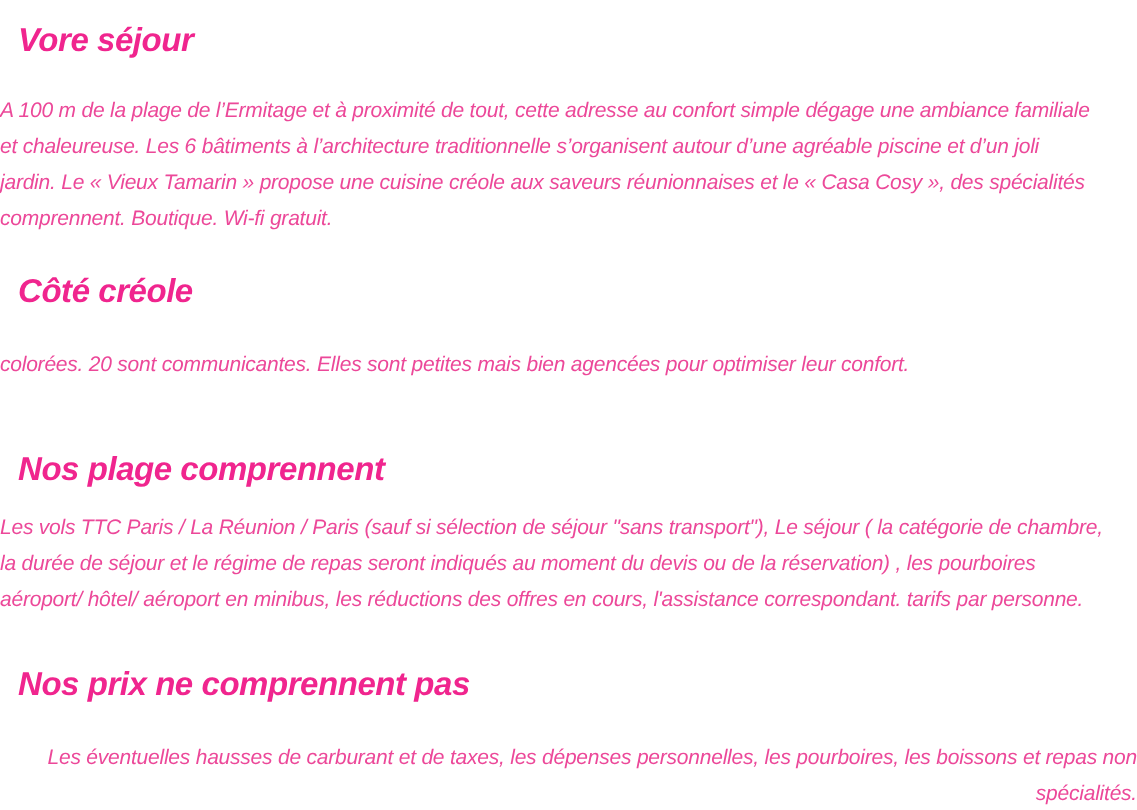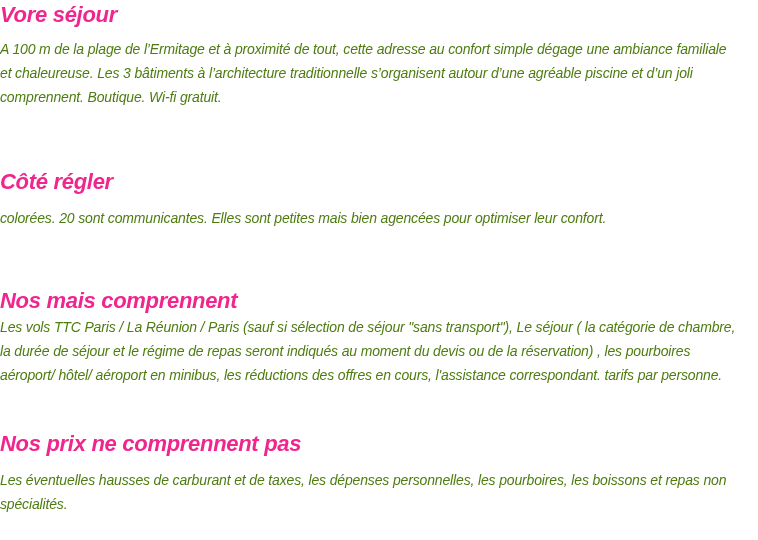--- a/index.html
+++ b/index.html
@@ -14,71 +14,72 @@
       position: relative;
       font-family: "DejaVu Sans", "Liberation Sans", sans-serif;
     }
     .section {
       position: absolute;
       left: 0;
       width: 758px;
     }
     .heading {
       margin: 0;
-      padding: 0;
+      padding: 12px;
       font-family: "Liberation Sans", "DejaVu Sans", sans-serif;
       font-style: italic;
       font-weight: bold;
       font-size: 22px;
       line-height: 28px;
       color: #f0258e;
       letter-spacing: -0.3px;
     }
     .body-text {
       margin: 0;
       padding: 0;
       font-family: "Liberation Sans", "DejaVu Sans", sans-serif;
       font-style: italic;
       font-size: 14px;
       line-height: 24px;
-      color: #4d7c0f;
+      color: #ec4899;
       letter-spacing: -0.15px;
     }
     .line {
       display: block;
       white-space: nowrap;
     }
   </style>
 </head>
 <body>
 
 <div class="section" style="top:1px;">
   <h2 class="heading">Vore séjour</h2>
   <p class="body-text" style="margin-top:8px;">
     <span class="line">A 100 m de la plage de l’Ermitage et à proximité de tout, cette adresse au confort simple dégage une ambiance familiale</span>
-    <span class="line">et chaleureuse. Les 3 bâtiments à l’architecture traditionnelle s’organisent autour d’une agréable piscine et d’un joli</span>
+    <span class="line">et chaleureuse. Les 6 bâtiments à l’architecture traditionnelle s’organisent autour d’une agréable piscine et d’un joli</span>
+    <span class="line">jardin. Le « Vieux Tamarin » propose une cuisine créole aux saveurs réunionnaises et le « Casa Cosy », des spécialités</span>
     <span class="line">comprennent. Boutique. Wi-fi gratuit.</span>
   </p>
 </div>
 
 <div class="section" style="top:168px;">
-  <h2 class="heading">Côté régler</h2>
+  <h2 class="heading">Côté créole</h2>
   <p class="body-text" style="margin-top:10px;">
     <span class="line">colorées. 20 sont communicantes. Elles sont petites mais bien agencées pour optimiser leur confort.</span>
   </p>
 </div>
 
 <div class="section" style="top:287px;">
-  <h2 class="heading">Nos mais comprennent</h2>
+  <h2 class="heading">Nos plage comprennent</h2>
   <p class="body-text" style="">
     <span class="line">Les vols TTC Paris / La Réunion / Paris (sauf si sélection de séjour "sans transport"), Le séjour ( la catégorie de chambre,</span>
     <span class="line">la durée de séjour et le régime de repas seront indiqués au moment du devis ou de la réservation) , les pourboires</span>
     <span class="line">aéroport/ hôtel/ aéroport en minibus, les réductions des offres en cours, l'assistance correspondant. tarifs par personne.</span>
   </p>
 </div>
 
 <div class="section" style="top:430px;">
   <h2 class="heading">Nos prix ne comprennent pas</h2>
-  <p class="body-text" style="margin-top:10px;">
+  <p class="body-text" style="margin-top:10px;text-align:right;">
     <span class="line">Les éventuelles hausses de carburant et de taxes, les dépenses personnelles, les pourboires, les boissons et repas non</span>
     <span class="line">spécialités.</span>
   </p>
 </div>
 
 </body></html>

